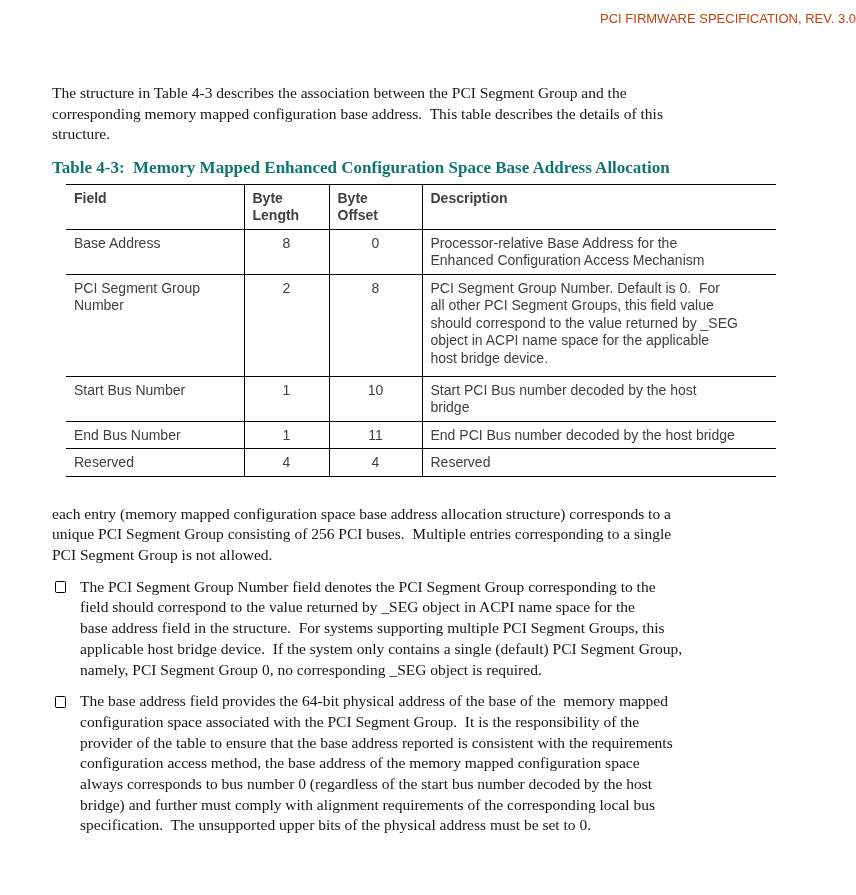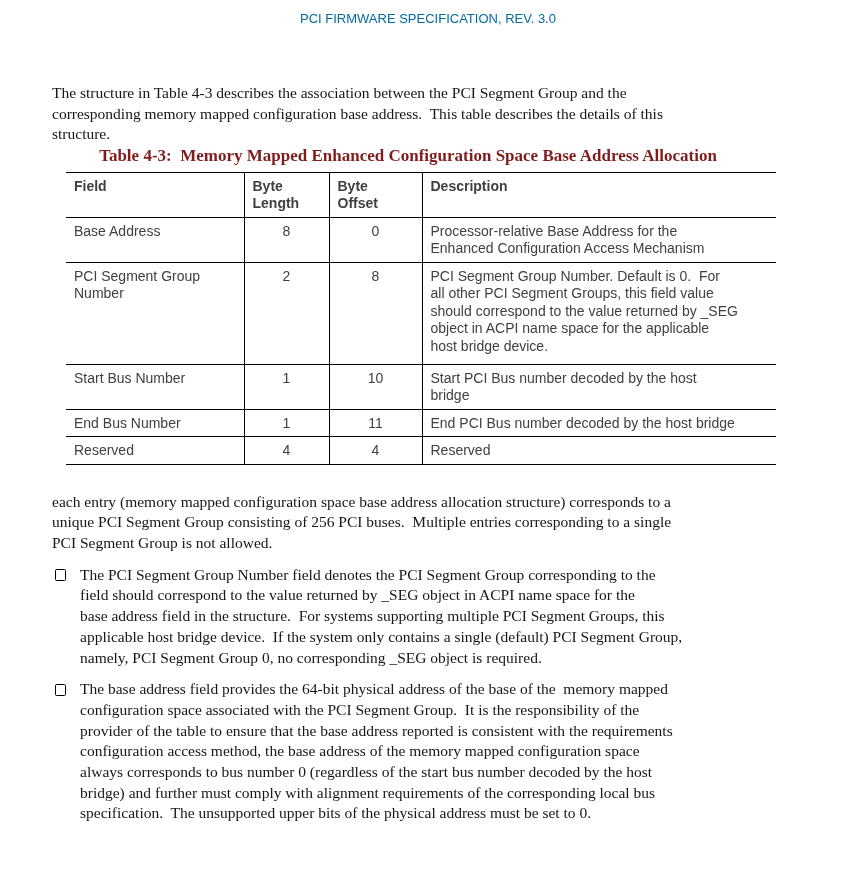--- a/index.html
+++ b/index.html
@@ -7,36 +7,37 @@
   .page {
     position:relative;
     width:856px; height:895px;
     background:#ffffff;
     color:#161616;
     overflow:hidden;
     font-family:"Liberation Serif", serif;
   }
   .running-head {
     padding-top:12px;
-    text-align:center;
+    text-align:right;
     font-family:"Liberation Sans", sans-serif;
     font-size:13px;
     line-height:14px;
-    color:#0369a1;
+    color:#c2410c;
   }
   .content { margin-left:52px; width:712px; }
   .body-text { font-size:15.5px; line-height:20.7px; }
   .lines > div { white-space:pre; }
   .intro { margin-top:57px; }
   .table-caption {
-    text-align:center;
+    margin-top:12px;
+    text-align:left;
     font-weight:bold;
     font-size:17px;
     line-height:21.5px;
-    color:#7f1d1d;
+    color:#0f766e;
   }
   .spec-table {
     margin-top:5px;
     margin-left:14px;
     width:710px;
     border-collapse:collapse;
     table-layout:fixed;
     border-top:1.5px solid #000;
     font-family:"Liberation Sans", sans-serif;
     font-size:14px;

